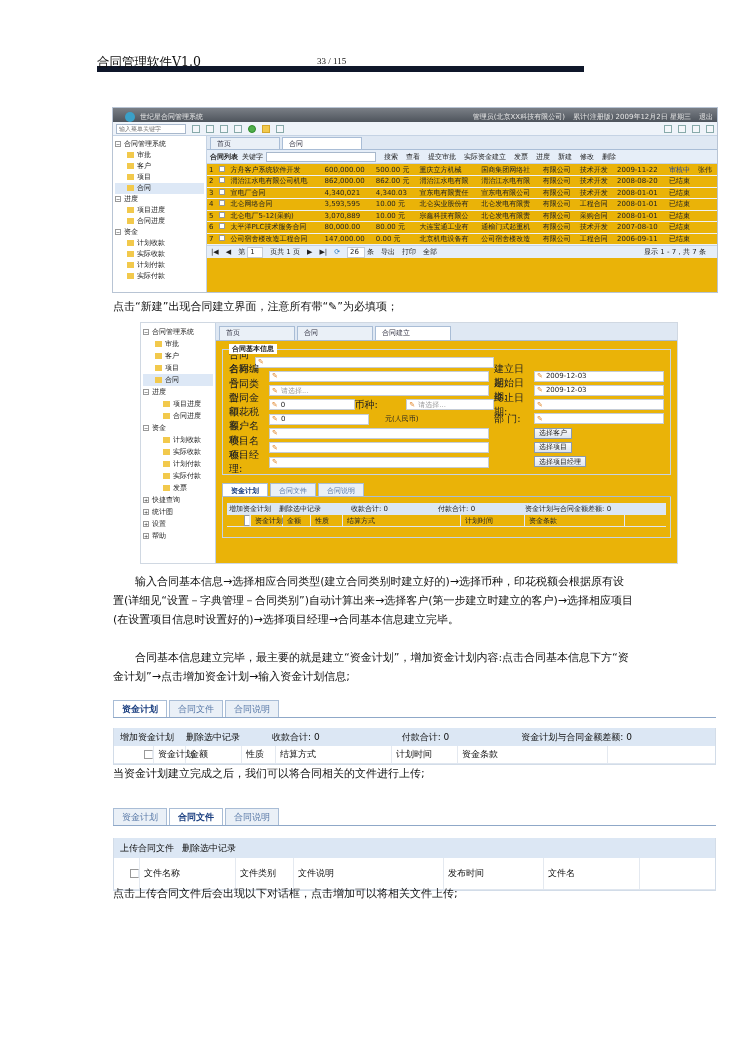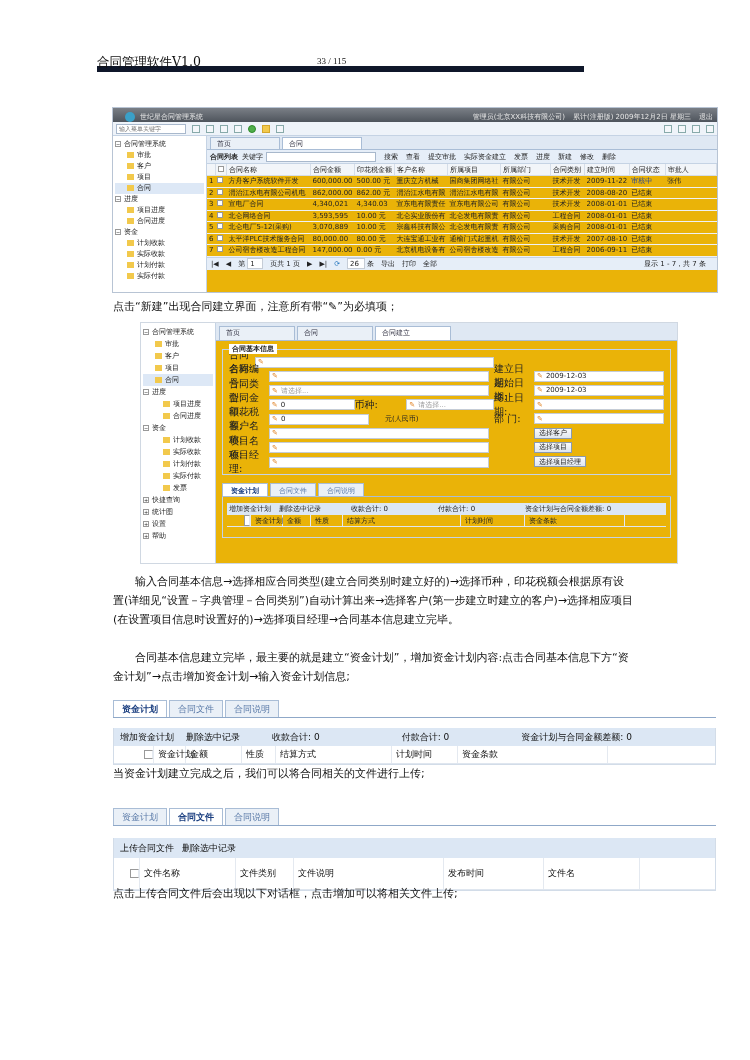--- a/index.html
+++ b/index.html
@@ -120,34 +120,20 @@
         <span class="b">提交审批</span>
         <span class="b">实际资金建立</span>
         <span class="b">发票</span>
         <span class="b">进度</span>
         <span class="b">新建</span>
         <span class="b">修改</span>
         <span class="b">删除</span>
       </div>
       <table>
         <tbody>
-            <tr>
-          <th style="width:8px"></th>
-              <th style="width:10px"><span class="cb"></span></th>
-          <th style="width:84px">合同名称</th>
-              <th style="width:36px">合同金额</th>
-              <th style="width:36px">印花税金额</th>
-              <th style="width:44px">客户名称</th>
-              <th style="width:44px">所属项目</th>
-              <th style="width:50px">所属部门</th>
-              <th style="width:34px">合同类别</th>
-              <th style="width:40px">建立时间</th>
-              <th style="width:36px">合同状态</th>
-              <th>审批人</th>
-        </tr>
         <tr>
               <td>1</td>
               <td><span class="cb"></span></td>
               <td>方舟客户系统软件开发</td>
               <td>600,000.00</td>
               <td>500.00 元</td>
               <td>重庆立方机械</td>
               <td>国商集团网络社</td>
               <td>有限公司</td>
               <td>技术开发</td>

